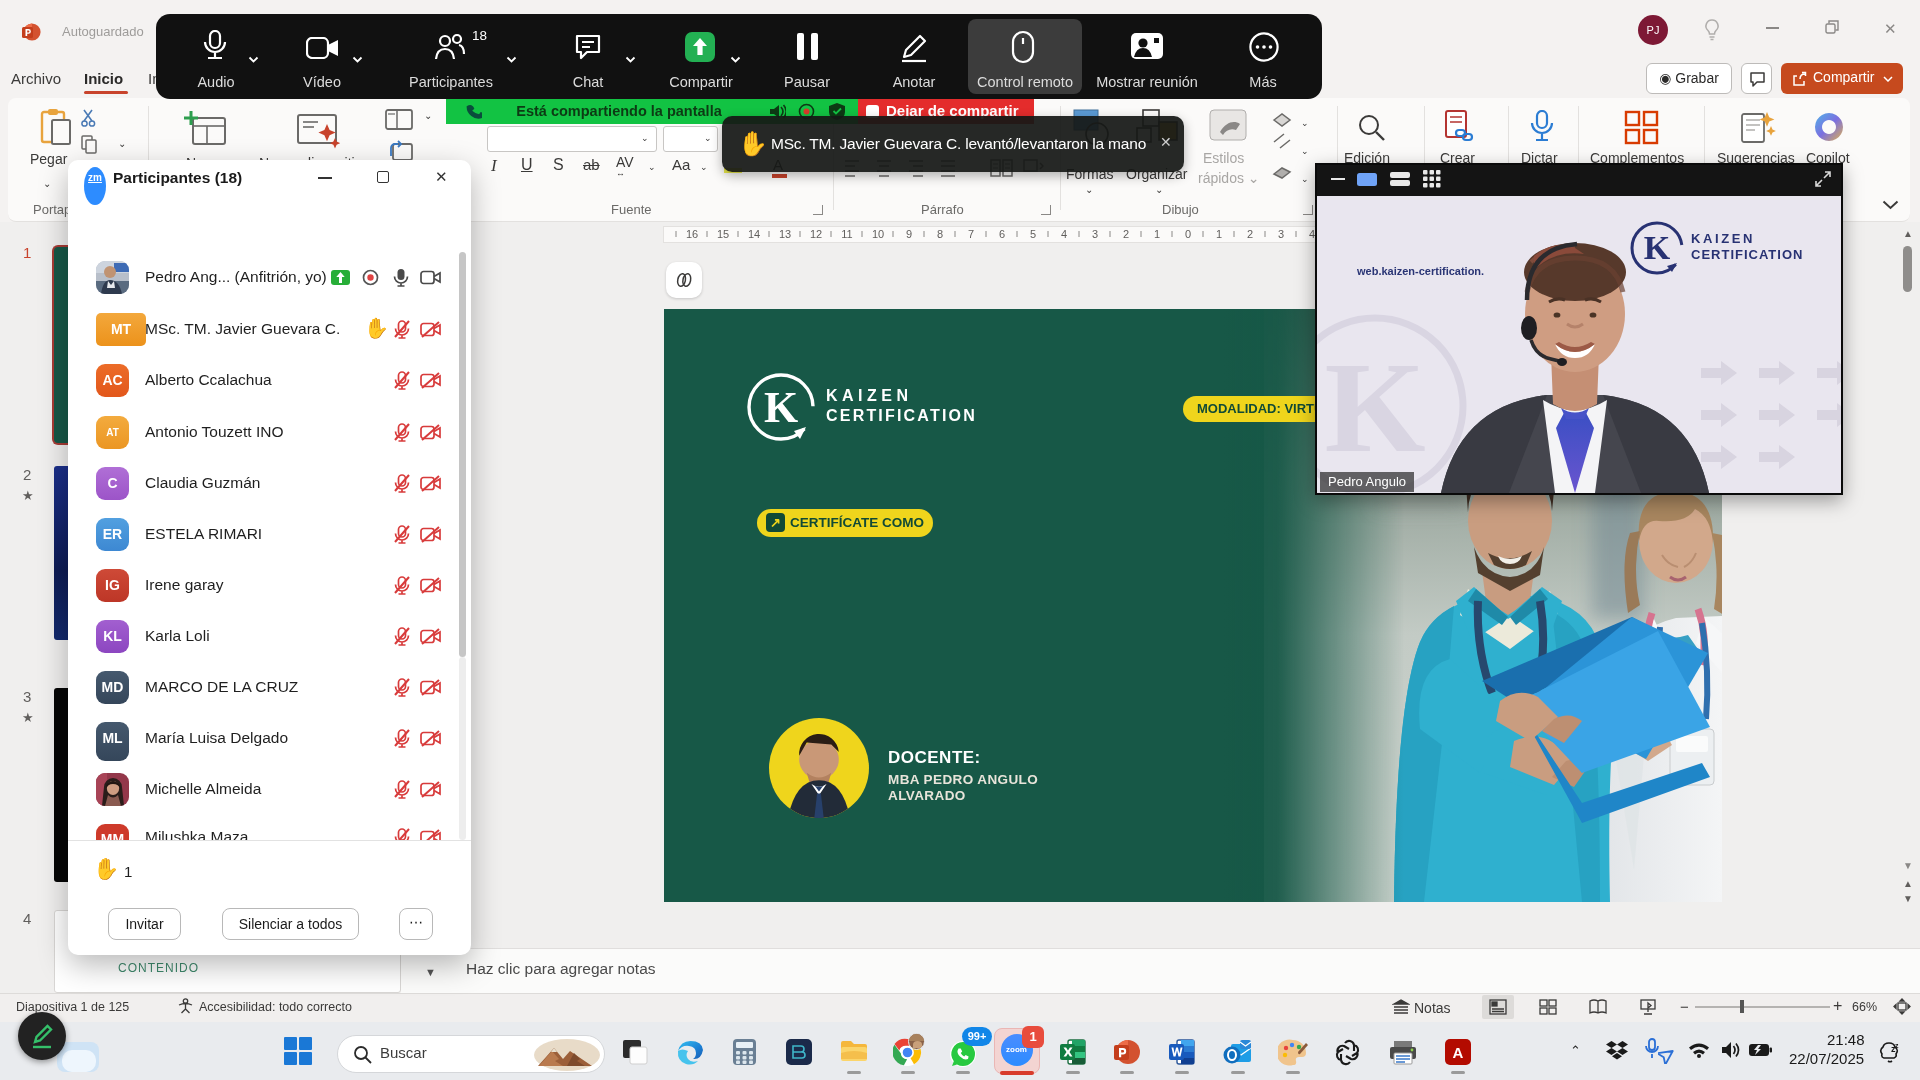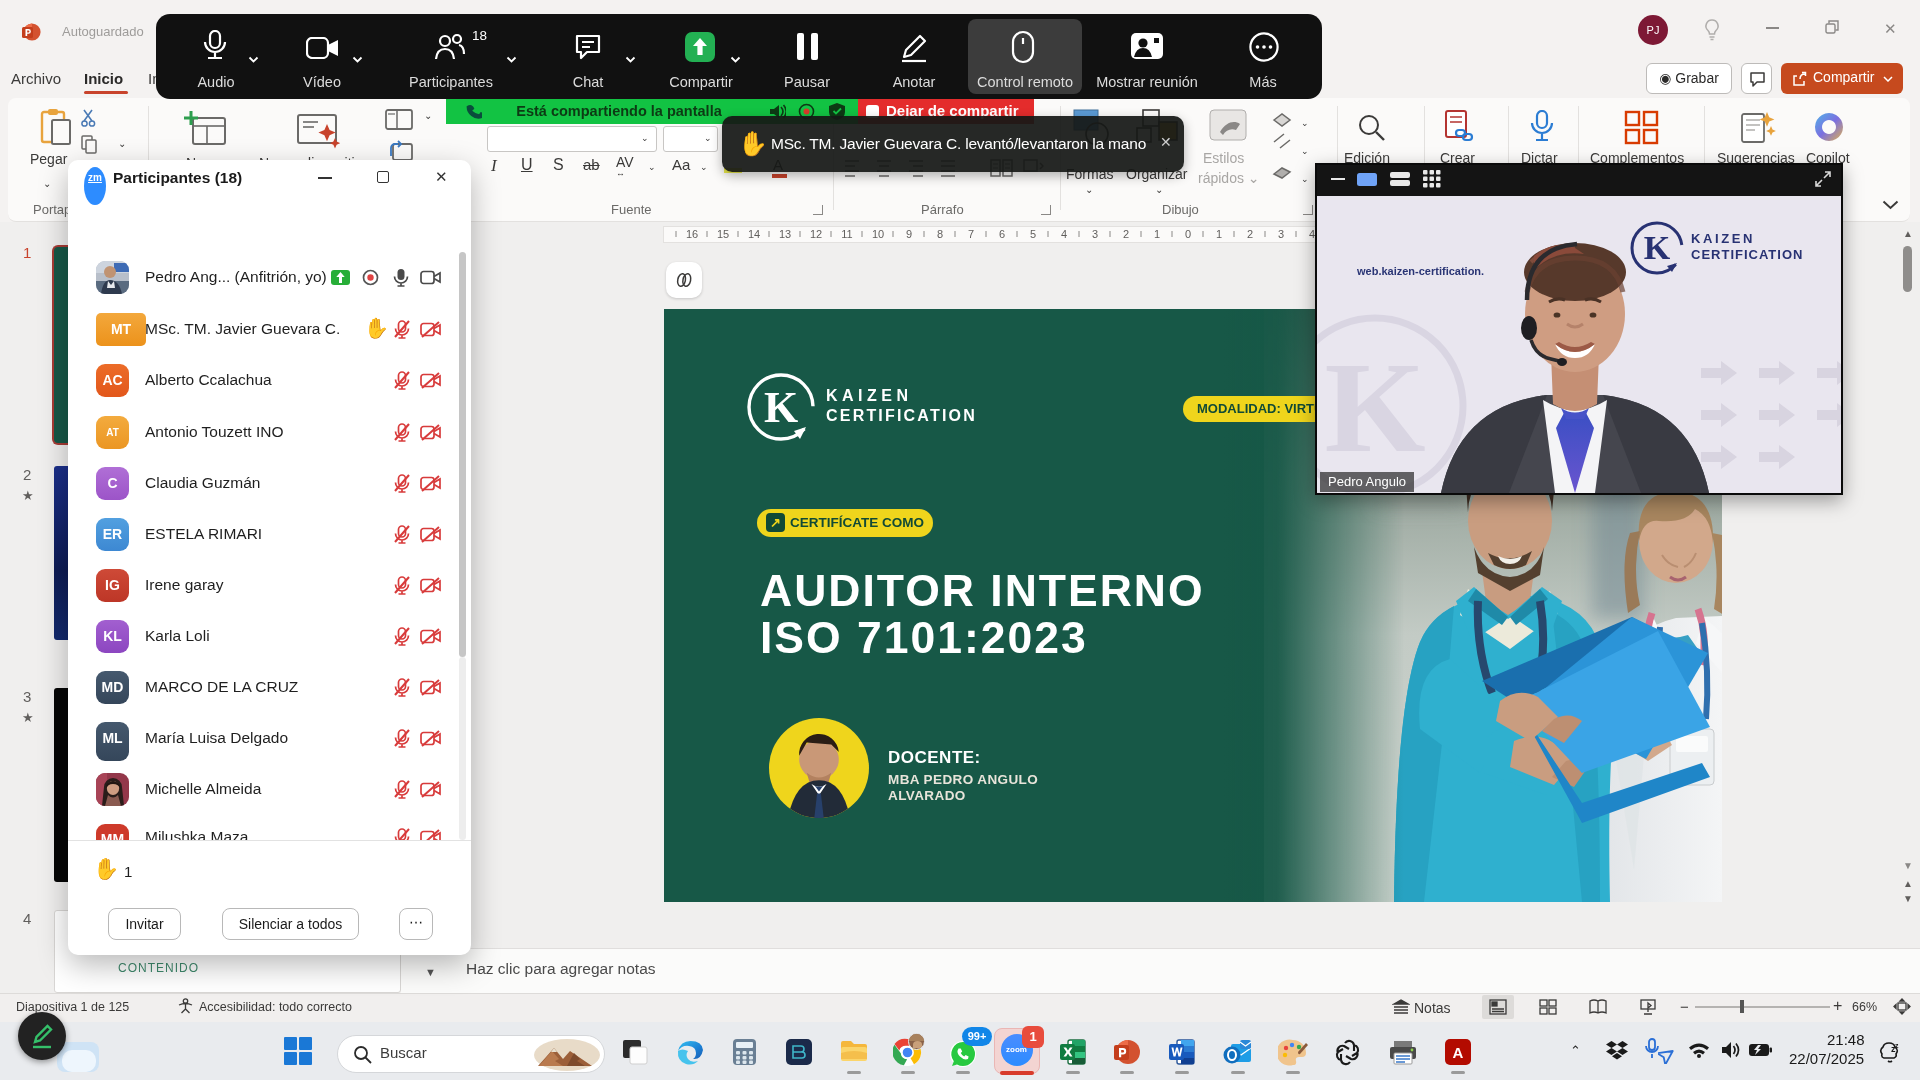--- a/index.html
+++ b/index.html
@@ -467,21 +467,20 @@
     <text x="84" y="32" font-family="Liberation Sans" font-size="16" font-weight="bold" letter-spacing="4.5" fill="#fff">KAIZEN</text>
     <text x="84" y="52" font-family="Liberation Sans" font-size="16" font-weight="bold" letter-spacing="2.2" fill="#fff">CERTIFICATION</text>
   </svg>
 
   <div class="abs" style="left:519px;top:87px;width:200px;height:26px;border-radius:13px;background:#efd51c;color:#114a36;font-size:13px;font-weight:bold;line-height:26px;padding-left:14px;">MODALIDAD: VIRTUAL</div>
 
   <div class="abs" style="left:93px;top:200px;width:176px;height:28px;border-radius:14px;background:#efd51c;"></div>
   <div class="abs" style="left:102px;top:204px;width:19px;height:19px;border-radius:4px;background:#114a36;color:#efd51c;font-size:13px;font-weight:bold;text-align:center;line-height:19px;">↗</div>
   <div class="abs" style="left:126px;top:206px;font-size:13.5px;font-weight:bold;color:#114a36;">CERTIFÍCATE COMO</div>
 
-  <div class="abs" style="left:96px;top:258px;font-size:44.5px;font-weight:bold;color:#fff;letter-spacing:2px;line-height:47px;">AUDITOR INTERNO<br>ISO 7101:2023</div>
 
   <div class="abs" style="left:105px;top:409px;width:100px;height:100px;border-radius:50%;background:#efd51c;overflow:hidden;">
     <svg width="100" height="100" viewBox="0 0 106 106">
       <circle cx="53" cy="44" r="21" fill="#c99877"></circle>
       <path d="M32 40 a21 21 0 0 1 42 -4 l-8 -8 -26 -2 z" fill="#2a1d15"></path>
       <path d="M40 58 q13 10 26 0 l-4 14 -18 0 z" fill="#b3815f"></path>
       <path d="M20 106 q8 -40 33 -40 q25 0 33 40 z" fill="#222b38"></path>
       <path d="M45 70 q8 6 16 0 l-8 12 z" fill="#fff"></path>
       <path d="M53 78 l-5 -7 q5 4 10 0 z" fill="#27406b"></path>
       <path d="M51 80 h4 l3 26 h-10 z" fill="#27406b"></path>

